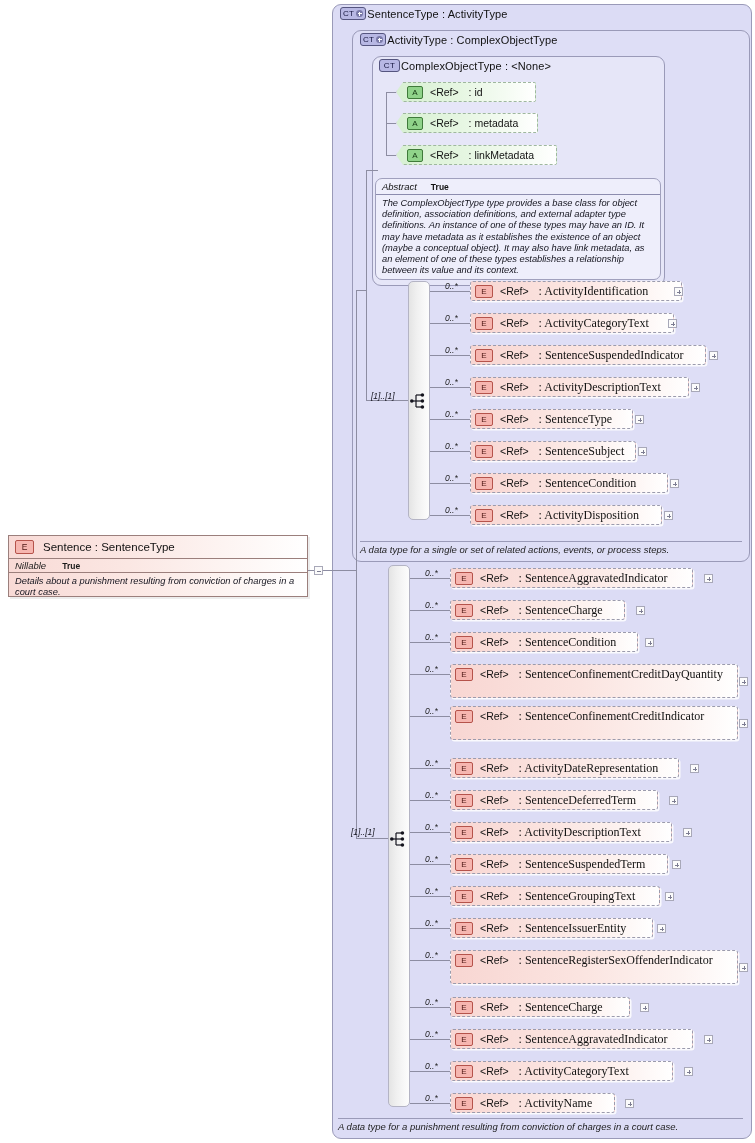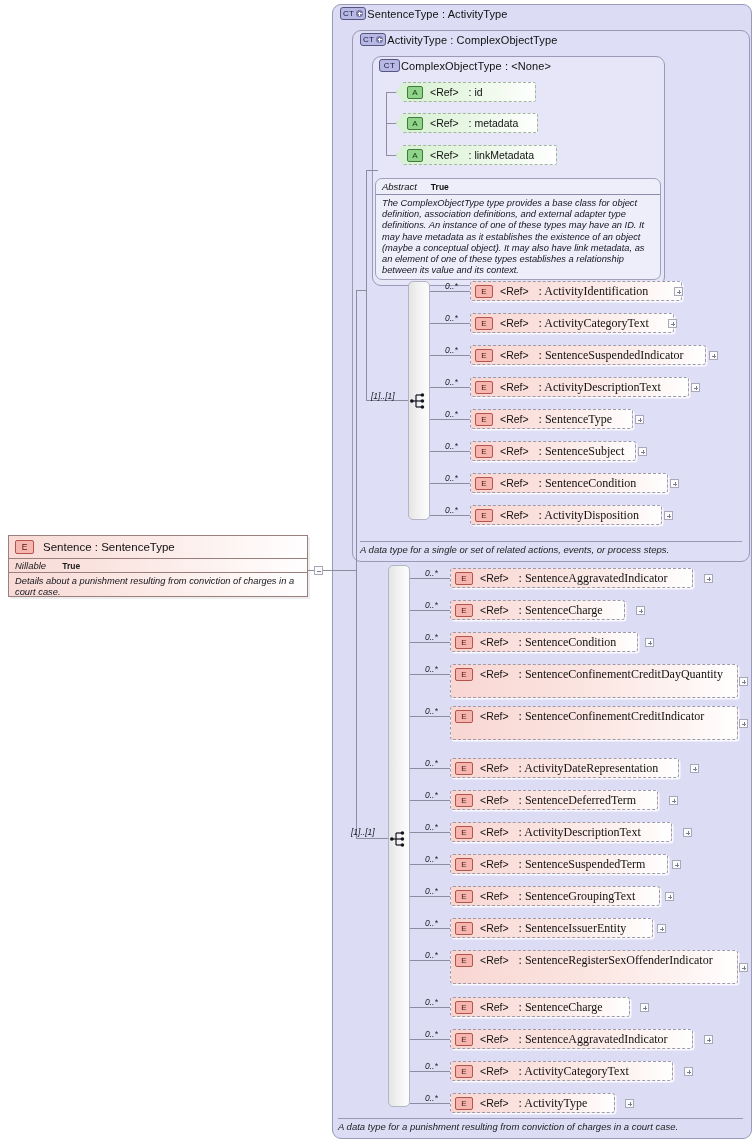--- a/index.html
+++ b/index.html
@@ -579,17 +579,17 @@
   <span class="ref">&lt;Ref&gt;</span>
   <span class="nm">: ActivityCategoryText</span>
 </div>
 <div class="plusbox" style="left:684px; top:1067px;"></div>
 
 <div class="hline" style="left:410px; top:1103px; width:42px;"></div>
 <div class="occ" style="left:425px; top:1093px;">0..*</div>
 <div class="node" style="left:450px; top:1093px; width:165px; height:20px;">
   <span class="badge-e">E</span>
   <span class="ref">&lt;Ref&gt;</span>
-  <span class="nm">: ActivityType</span>
+  <span class="nm">: ActivityName</span>
 </div>
 <div class="plusbox" style="left:625px; top:1099px;"></div>
 
 <div class="annot" style="left:338px; top:1118px; width:405px;">A data type for a punishment resulting from conviction of charges in a court case.</div>
 
 </body></html>

